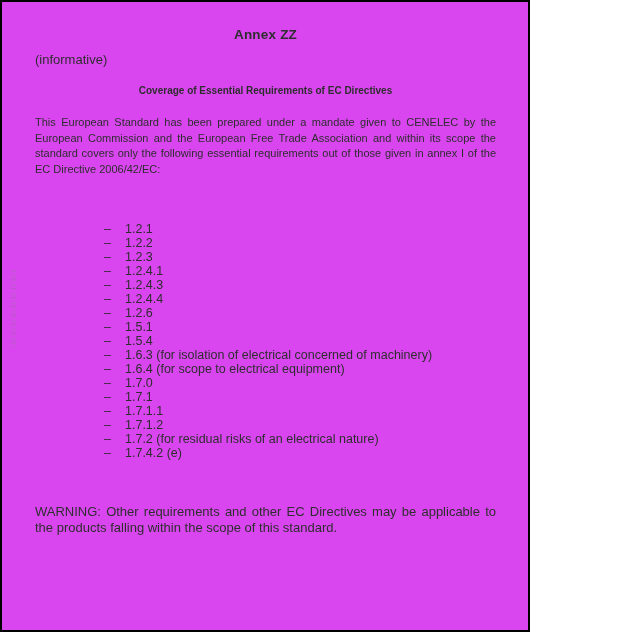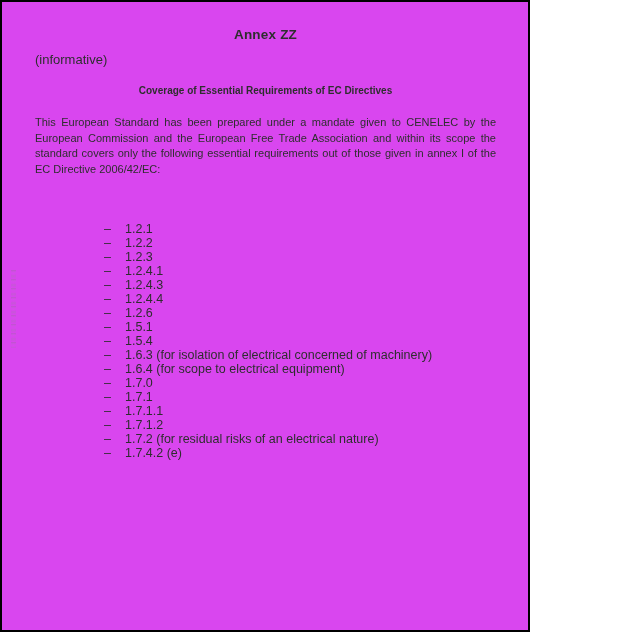--- a/index.html
+++ b/index.html
@@ -179,15 +179,16 @@
         <span class="req-dash">–</span>
         <span class="req-text">1.7.2 (for residual risks of an electrical nature)</span>
       </div>
       <div class="req-item">
         <span class="req-dash">–</span>
         <span class="req-text">1.7.4.2 (e)</span>
       </div>
     </div>
 
 
+    <div class="warning-paragraph">WARNING: Other requirements and other EC Directives may be applicable to the products falling within the scope of this standard.</div>
 
   </div>
 </div>
 
 </body></html>

